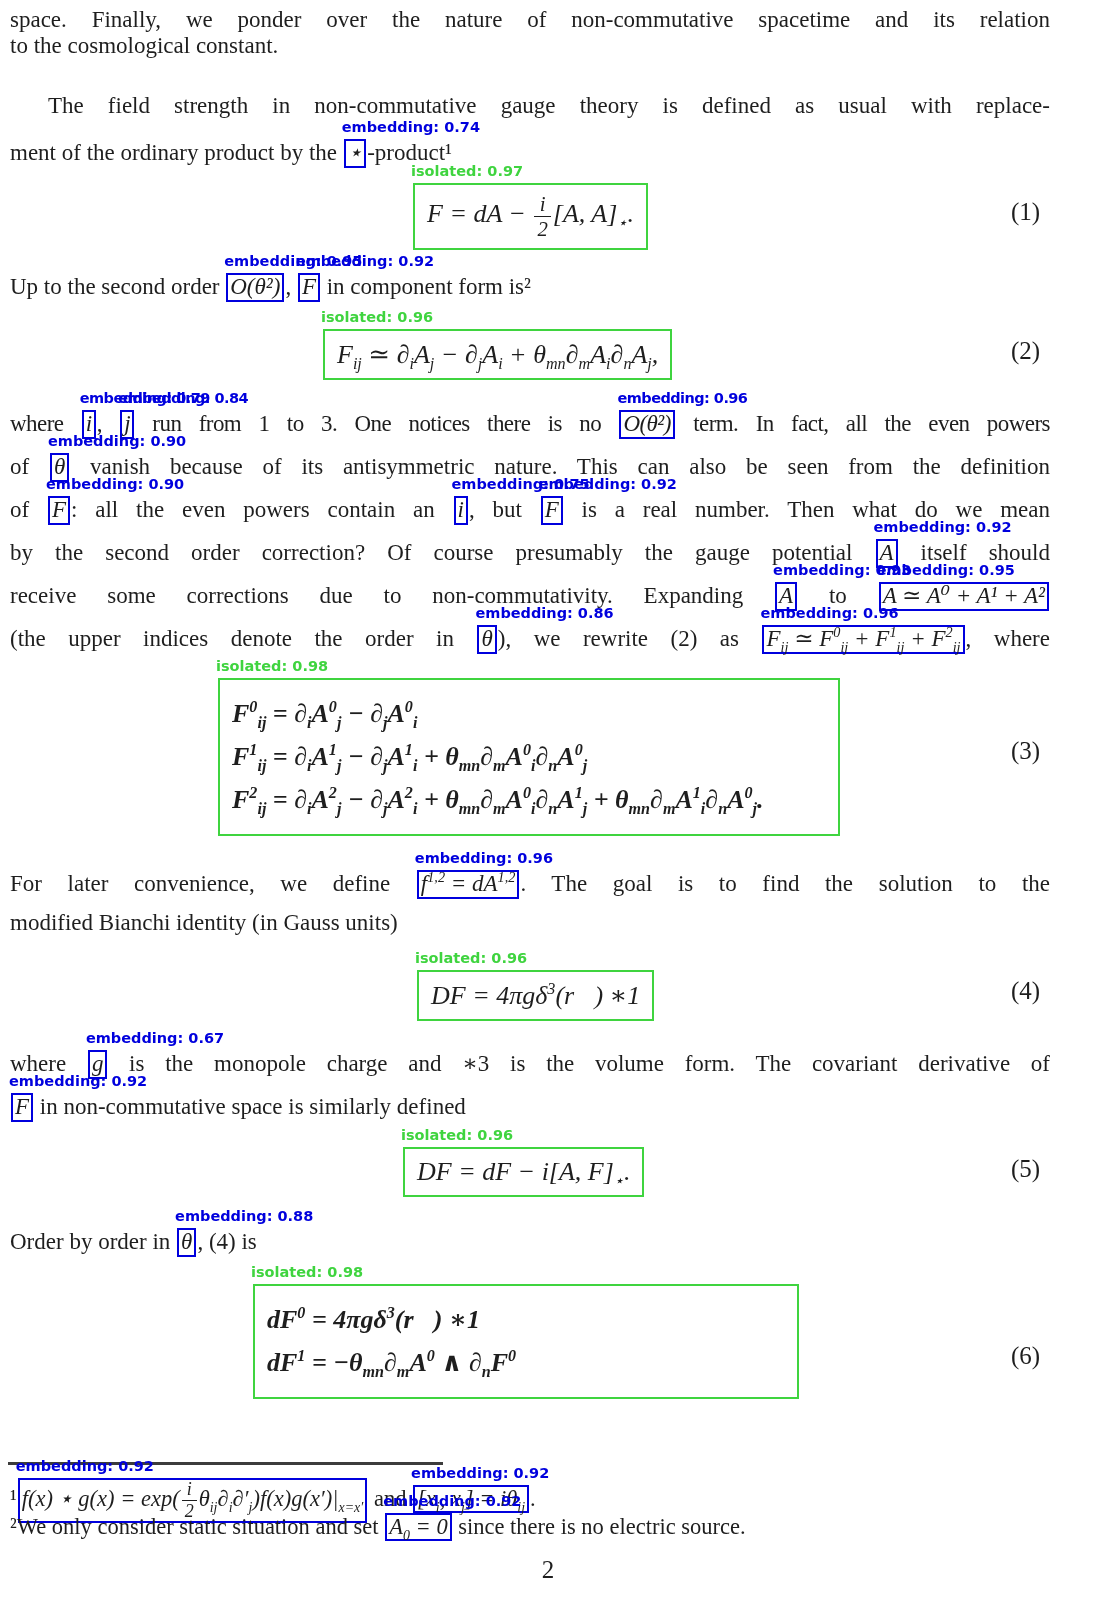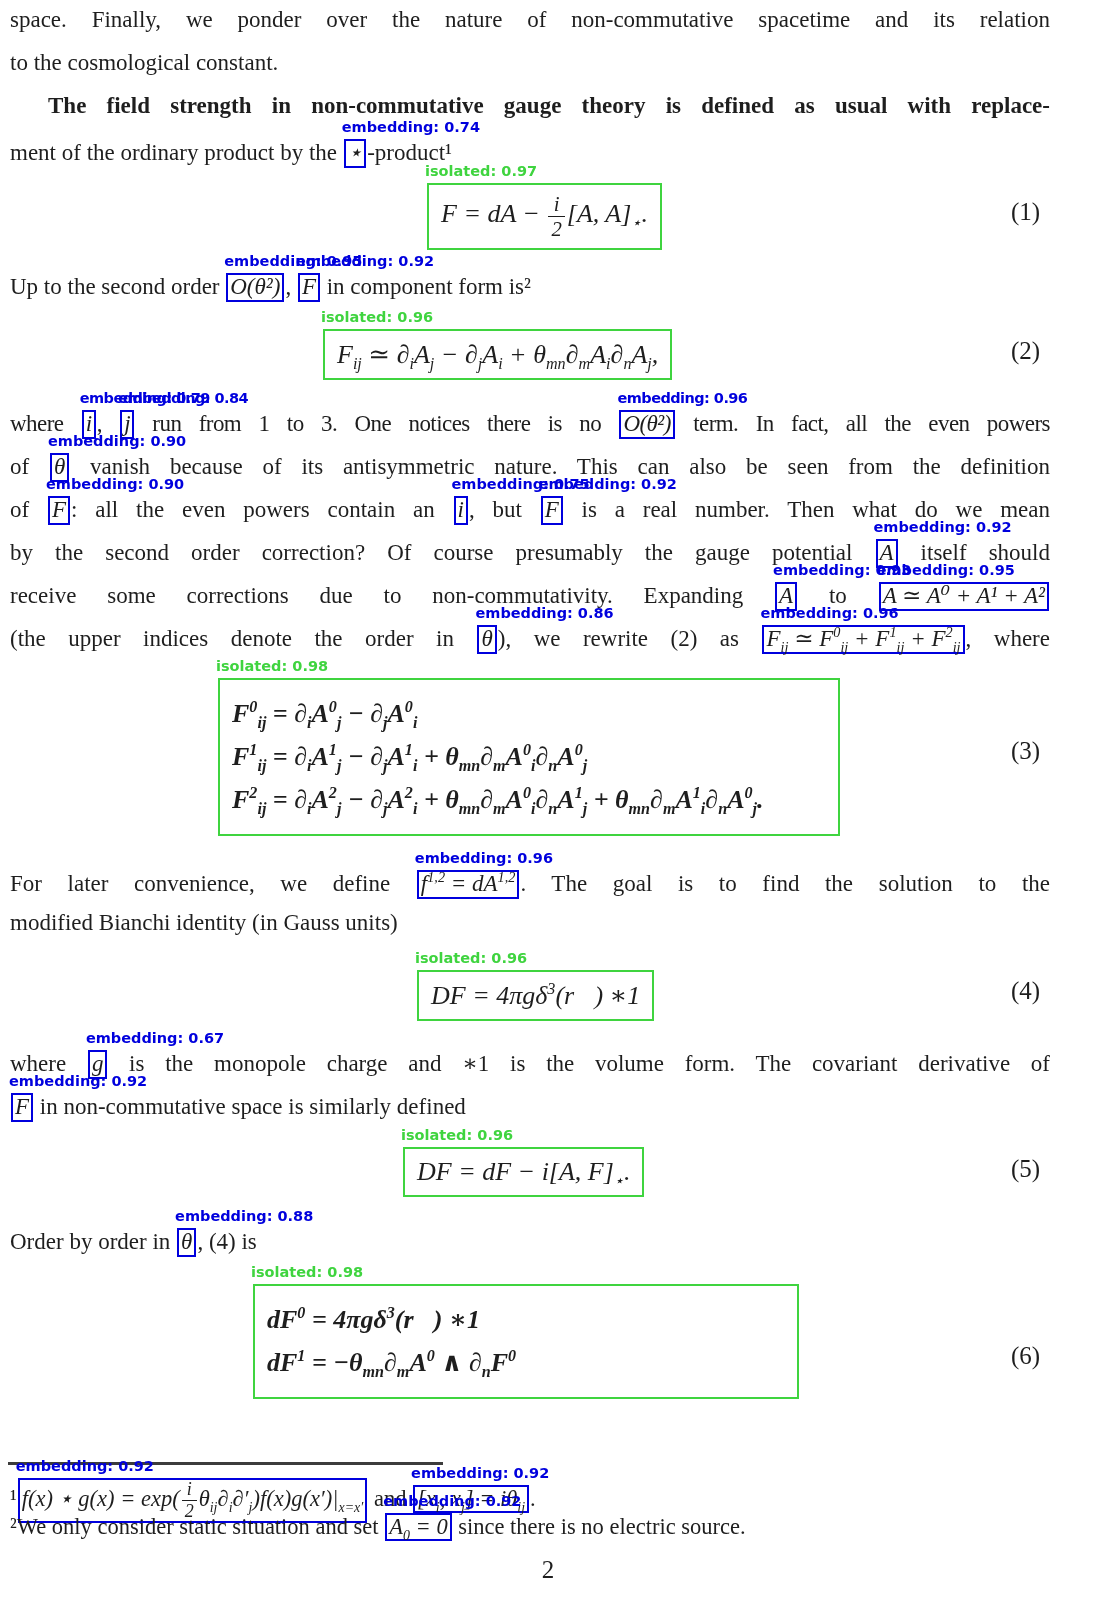--- a/index.html
+++ b/index.html
@@ -1,21 +1,21 @@
 <!DOCTYPE html>
 <html><head>
 <meta charset="utf-8">
 <style>
   :root{ --blue:#0000dd; --green:#3fd43f; --ink:#1e1e1e; }
   html,body{margin:0;padding:0;background:#fff;}
   .page{position:relative;width:1096px;height:1614px;background:#fff;overflow:hidden;
         font-family:"Liberation Serif","DejaVu Serif",serif;font-size:23px;color:var(--ink);}
   .tl{position:absolute;left:10px;width:1040px;line-height:40px;}
   .just{text-align:justify;text-align-last:justify;}
-  .ind{text-indent:38px;font-weight:bold;}
+  .ind{text-indent:38px;}
   .tight{letter-spacing:-0.55px;}
   
   .bb{position:relative;display:inline-block;border:2.5px solid var(--blue);padding:0 2px;margin:10px 1px;line-height:1.08;}
   .lab{position:absolute;top:-21px;left:-4px;font-family:"DejaVu Sans","Liberation Sans",sans-serif;
        font-weight:bold;font-size:14.5px;color:var(--blue);white-space:nowrap;font-style:normal;z-index:6;line-height:1;}
   .lab.g{color:var(--green);}
   
   .m{font-style:italic;}
   .m sup,.m sub{font-size:0.62em;line-height:0;}
   .frac{display:inline-flex;flex-direction:column;align-items:center;vertical-align:middle;
@@ -31,28 +31,28 @@
   .rule{position:absolute;left:8px;top:1462px;width:435px;height:3px;background:#3c3c3c;}
   .fn{position:absolute;left:10px;width:1060px;font-size:22.5px;line-height:34px;}
   .pagenum{position:absolute;top:1556px;left:0;width:100%;text-align:center;font-size:25px;}
 </style>
 </head>
 <body>
 
 <div class="page">
 
   <div class="tl just" style="top:0px"><span>space. Finally, we ponder over the nature of non-commutative spacetime and its relation</span></div>
-  <div class="tl" style="top:43px"><span>to the cosmological constant.</span></div>
+  <div class="tl" style="top:26px"><span>to the cosmological constant.</span></div>
 
   <div class="tl just ind" style="top:86px"><span>The field strength in non-commutative gauge theory is defined as usual with replace-</span></div>
   <div class="tl" style="top:129px">
     <span>ment of the ordinary product by the </span><span class="bb"><span class="lab">embedding: 0.74</span><span class="m">⋆</span></span><span>-product¹</span>
   </div>
 
-  <div class="eq" style="left:427px;top:183px">
+  <div class="eq" style="left:413px;top:183px">
     <span class="lab g">isolated: 0.97</span>
     <span class="m eqs">F = dA − <span class="frac">
           <span class="num">i</span>
           <span class="den">2</span>
         </span>[A, A]<sub>⋆</sub>.</span>
   </div>
   <div class="eqnum" style="top:198px">(1)</div>
 
   <div class="tl" style="top:263px">
     <span>Up to the second order </span><span class="bb"><span class="lab">embedding: 0.95</span><span class="m">O(θ²)</span></span><span>, </span><span class="bb"><span class="lab">embedding: 0.92</span><span class="m">F</span></span><span> in component form is²</span>
@@ -96,21 +96,21 @@
   </div>
   <div class="tl" style="top:903px"><span>modified Bianchi identity (in Gauss units)</span></div>
 
   <div class="eq" style="left:417px;top:970px">
     <span class="lab g">isolated: 0.96</span>
     <span class="m eqs">DF = 4πgδ<sup>3</sup>(r⃗) ∗1</span>
   </div>
   <div class="eqnum" style="top:977px">(4)</div>
 
   <div class="tl just" style="top:1040px">
-    <span>where </span><span class="bb"><span class="lab">embedding: 0.67</span><span class="m">g</span></span><span> is the monopole charge and ∗1 is the volume form.  The covariant derivative of</span>
+    <span>where </span><span class="bb"><span class="lab">embedding: 0.67</span><span class="m">g</span></span><span> is the monopole charge and ∗3 is the volume form.  The covariant derivative of</span>
   </div>
   <div class="tl" style="top:1083px">
     <span class="bb"><span class="lab">embedding: 0.92</span><span class="m">F</span></span><span> in non-commutative space is similarly defined</span>
   </div>
 
   <div class="eq" style="left:403px;top:1147px">
     <span class="lab g">isolated: 0.96</span>
     <span class="m eqs">DF = dF − i[A, F]<sub>⋆</sub>.</span>
   </div>
   <div class="eqnum" style="top:1155px">(5)</div>

